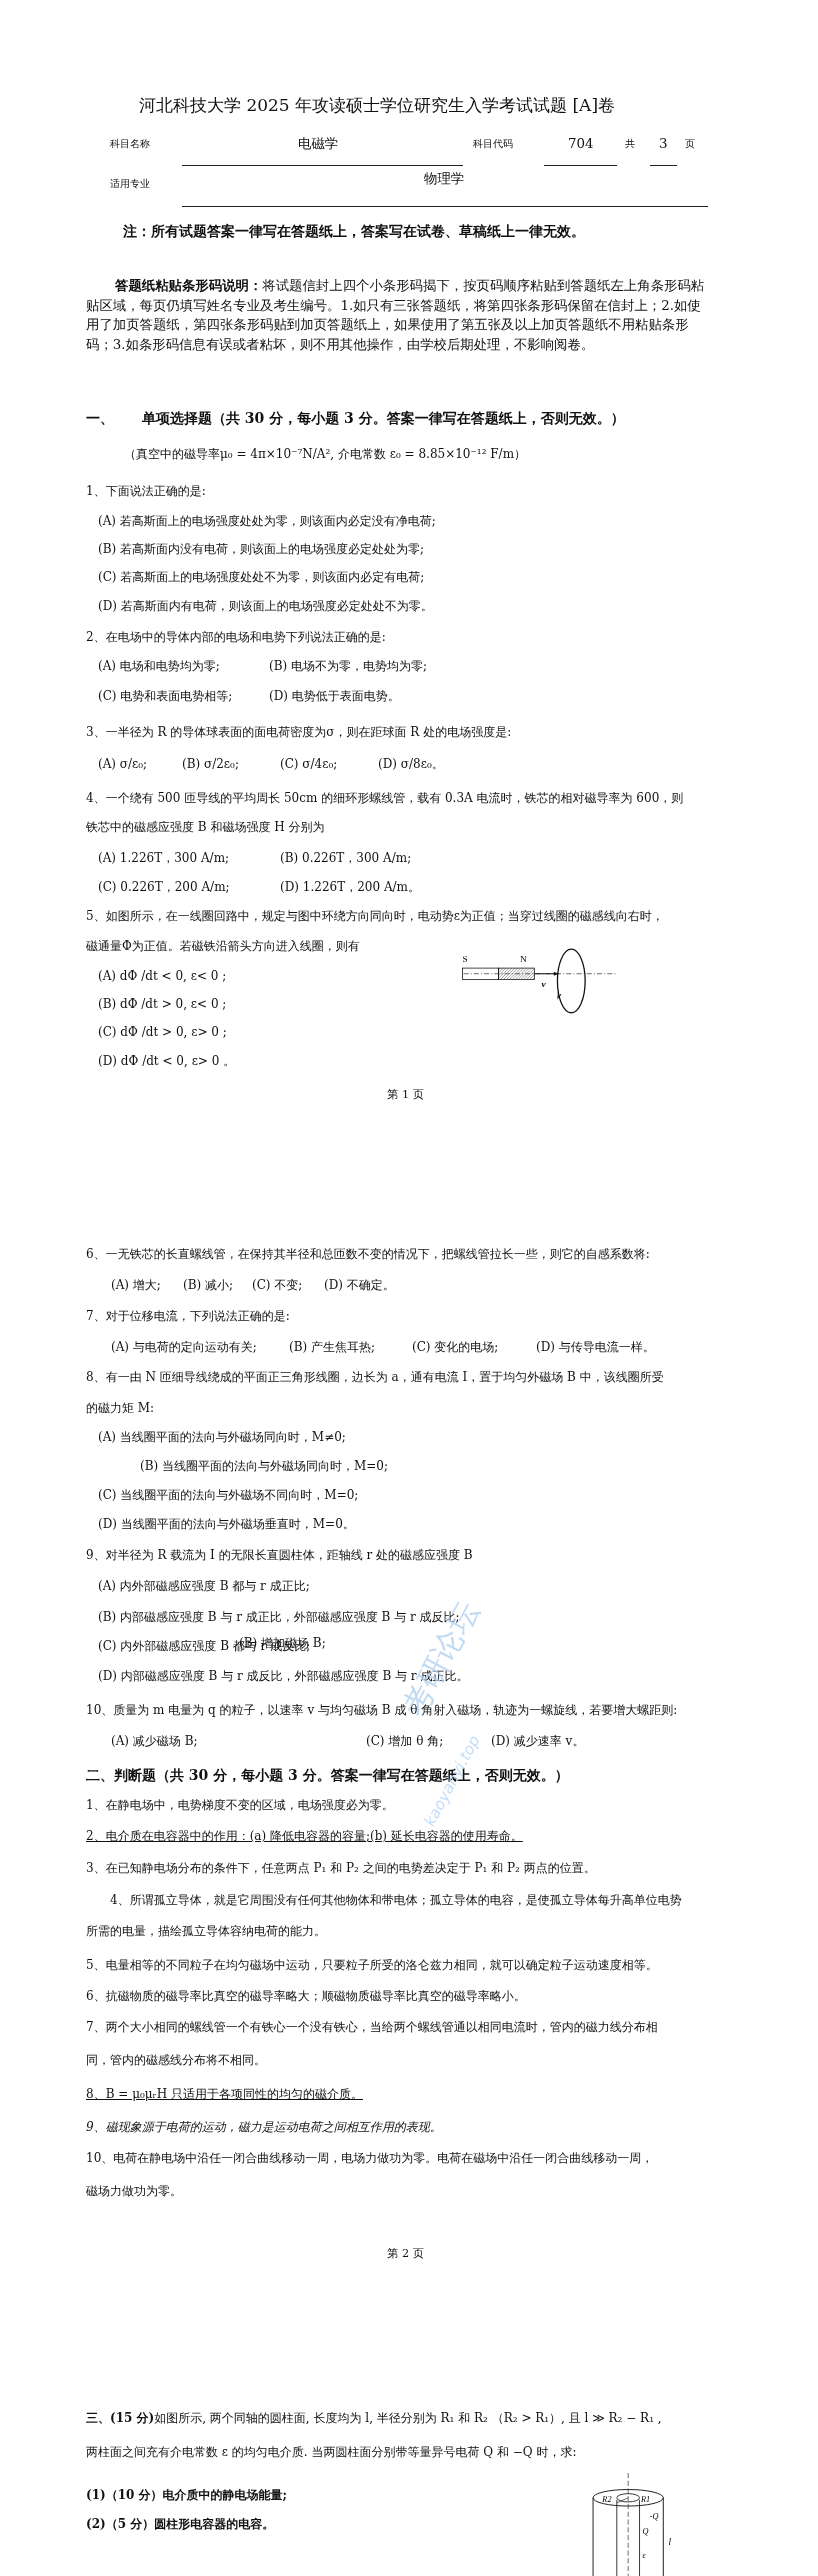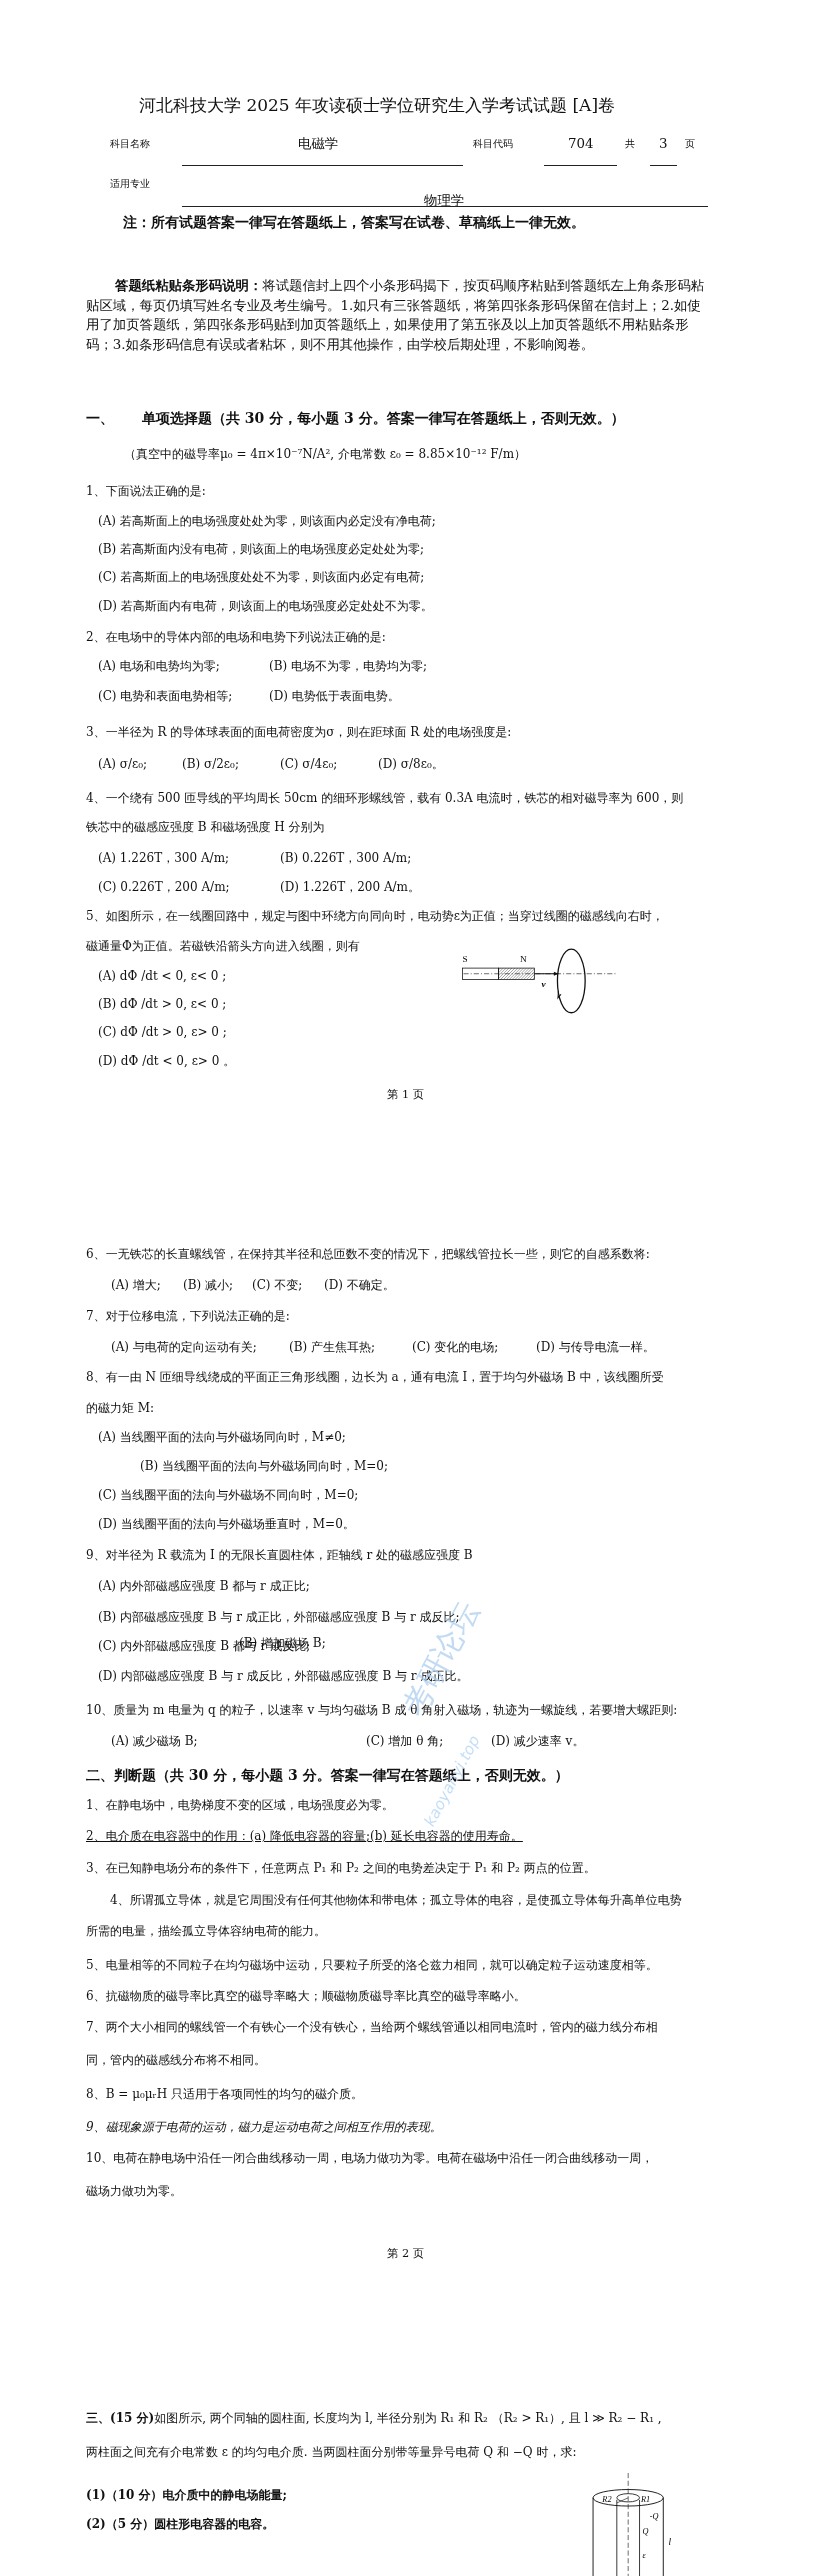--- a/index.html
+++ b/index.html
@@ -30,24 +30,24 @@
 <div class="uline" style="left:182px; top:165px; width:281px;"></div>
 <div class="abs hdr" style="left:473px; top:135px;">科目代码</div>
 <div class="abs hdr-val" style="left:568px; top:135px;">704</div>
 <div class="uline" style="left:544px; top:165px; width:73px;"></div>
 <div class="abs hdr" style="left:625px; top:135px;">共</div>
 <div class="abs hdr-val" style="left:659px; top:135px;">3</div>
 <div class="uline" style="left:650px; top:165px; width:27px;"></div>
 <div class="abs hdr" style="left:685px; top:135px;">页</div>
 
 <div class="abs hdr" style="left:110px; top:175px;">适用专业</div>
-<div class="abs hdr-val" style="left:424px; top:192px;">物理学</div>
+<div class="abs hdr-val" style="left:424px; top:170px;">物理学</div>
 <div class="uline" style="left:182px; top:206px; width:526px;"></div>
 
-<div class="abs note" style="left:123px; top:214px;">注：所有试题答案一律写在答题纸上，答案写在试卷、草稿纸上一律无效。</div>
+<div class="abs note" style="left:123px; top:223px;">注：所有试题答案一律写在答题纸上，答案写在试卷、草稿纸上一律无效。</div>
 
 <div class="abs para" style="left:86px; top:276px; text-indent:29px;">
   <span class="bold">答题纸粘贴条形码说明：</span><span>将试题信封上四个小条形码揭下，按页码顺序粘贴到答题纸左上角条形码粘贴区域，每页仍填写姓名专业及考生编号。1.如只有三张答题纸，将第四张条形码保留在信封上；2.如使用了加页答题纸，第四张条形码贴到加页答题纸上，如果使用了第五张及以上加页答题纸不用粘贴条形码；3.如条形码信息有误或者粘坏，则不用其他操作，由学校后期处理，不影响阅卷。</span>
 </div>
 
 <div class="abs sec" style="left:86px; top:410px;">一、</div>
 <div class="abs sec" style="left:142px; top:410px;">单项选择题（共 30 分，每小题 3 分。答案一律写在答题纸上，否则无效。）</div>
 <div class="abs t" style="left:124px; top:447px;">（真空中的磁导率μ₀ = 4π×10⁻⁷N/A², 介电常数 ε₀ = 8.85×10⁻¹² F/m）</div>
 
 <div class="abs t" style="left:86px; top:484px;">1、下面说法正确的是:</div>
@@ -136,21 +136,21 @@
 <div class="abs sec" style="left:86px; top:1767px;">二、判断题（共 30 分，每小题 3 分。答案一律写在答题纸上，否则无效。）</div>
 <div class="abs t" style="left:86px; top:1798px;">1、在静电场中，电势梯度不变的区域，电场强度必为零。</div>
 <div class="abs t" style="left:86px; top:1829px;text-decoration:underline;">2、电介质在电容器中的作用：(a) 降低电容器的容量;(b) 延长电容器的使用寿命。</div>
 <div class="abs t" style="left:86px; top:1861px;">3、在已知静电场分布的条件下，任意两点 P₁ 和 P₂ 之间的电势差决定于 P₁ 和 P₂ 两点的位置。</div>
 <div class="abs t" style="left:86px; top:1893px;margin-left:24px;">4、所谓孤立导体，就是它周围没有任何其他物体和带电体；孤立导体的电容，是使孤立导体每升高单位电势</div>
 <div class="abs t" style="left:86px; top:1924px;">所需的电量，描绘孤立导体容纳电荷的能力。</div>
 <div class="abs t" style="left:86px; top:1958px;">5、电量相等的不同粒子在均匀磁场中运动，只要粒子所受的洛仑兹力相同，就可以确定粒子运动速度相等。</div>
 <div class="abs t" style="left:86px; top:1989px;">6、抗磁物质的磁导率比真空的磁导率略大；顺磁物质磁导率比真空的磁导率略小。</div>
 <div class="abs t" style="left:86px; top:2020px;">7、两个大小相同的螺线管一个有铁心一个没有铁心，当给两个螺线管通以相同电流时，管内的磁力线分布相</div>
 <div class="abs t" style="left:86px; top:2053px;">同，管内的磁感线分布将不相同。</div>
-<div class="abs t" style="left:86px; top:2087px;">8、B = μ₀μᵣH 只适用于各项同性的均匀的磁介质。</div>
+<div class="abs t" style="left:86px; top:2087px;text-decoration:underline;">8、B = μ₀μᵣH 只适用于各项同性的均匀的磁介质。</div>
 <div class="abs t" style="left:86px; top:2120px;font-style:italic;">9、磁现象源于电荷的运动，磁力是运动电荷之间相互作用的表现。</div>
 <div class="abs t" style="left:86px; top:2151px;">10、电荷在静电场中沿任一闭合曲线移动一周，电场力做功为零。电荷在磁场中沿任一闭合曲线移动一周，</div>
 <div class="abs t" style="left:86px; top:2184px;">磁场力做功为零。</div>
 
 <div class="watermark" style="left:379px; top:1638px;">考研论坛</div>
 <div class="wm2" style="left:402px; top:1772px;">kaoyanyi.top</div>
 
 <div class="abs footer" style="left:387px; top:2246px;">第 2 页</div>
 
 <div class="abs t" style="left:86px; top:2411px;"><span class="bold">三、(15 分)</span><span>如图所示, 两个同轴的圆柱面, 长度均为 l, 半径分别为 R₁ 和 R₂ （R₂ &gt; R₁）, 且 l ≫ R₂ − R₁ ,</span></div>

